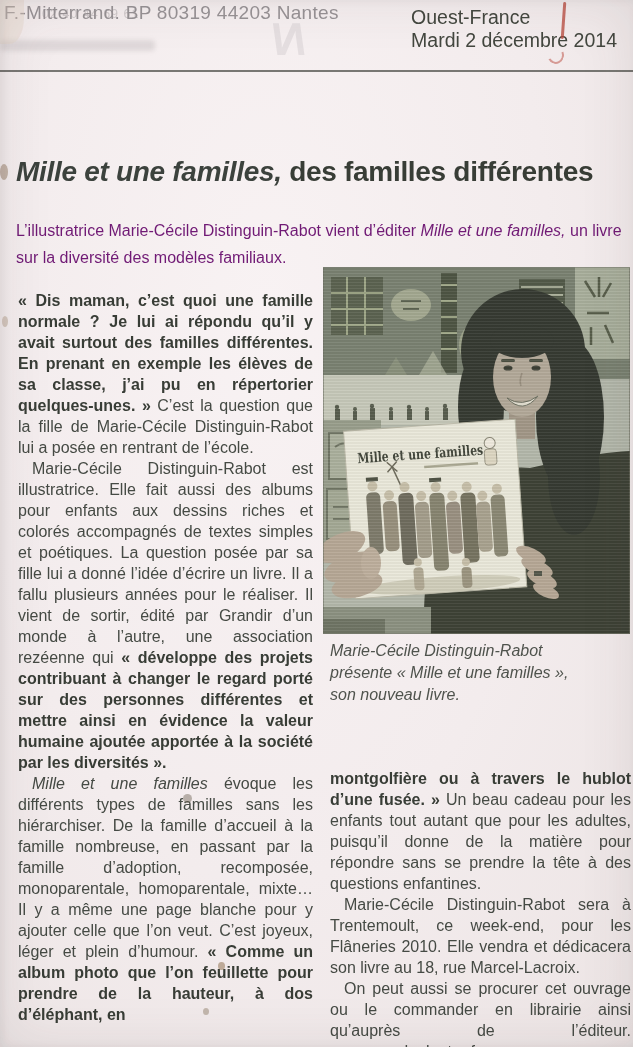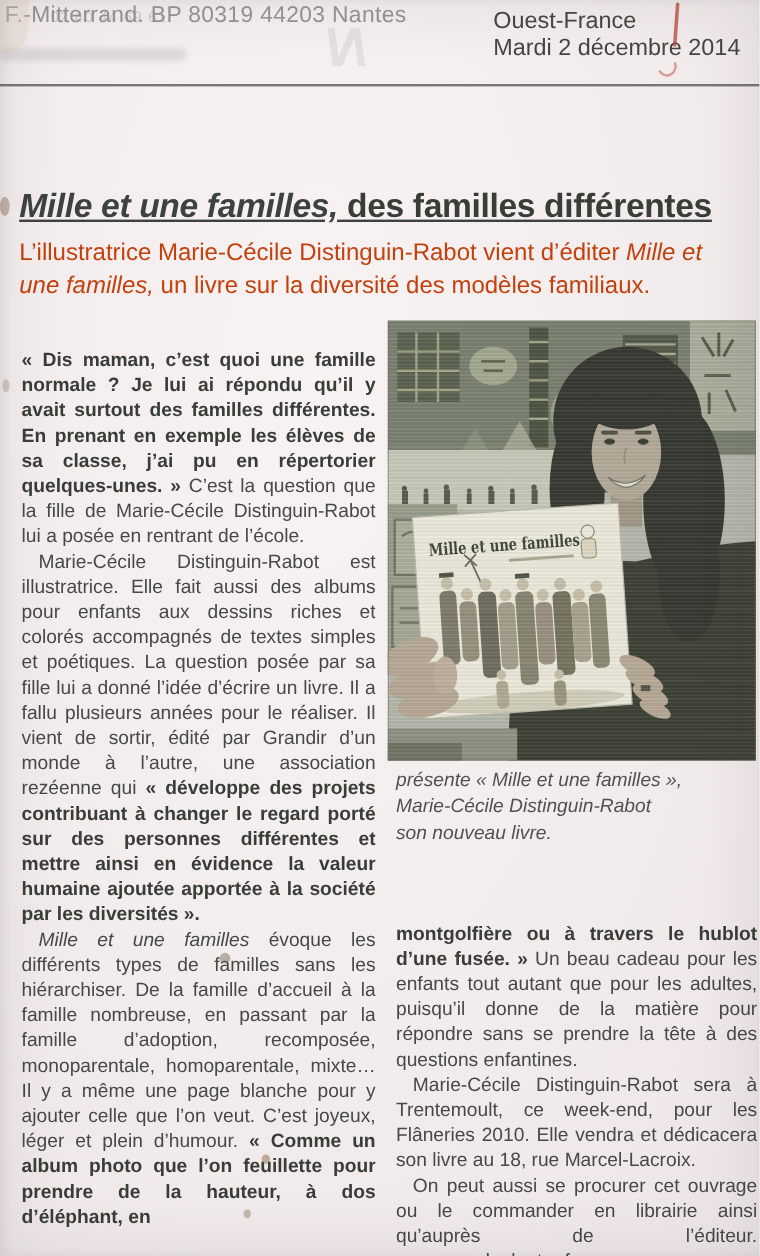--- a/index.html
+++ b/index.html
@@ -11,22 +11,22 @@
   }
   .abs{position:absolute;}
   
   .return-address{left:4px;top:2px;font-size:19px;color:rgba(128,123,126,.8);letter-spacing:.3px;}
   .faded-phone{left:42px;top:7px;font-size:12.5px;color:rgba(150,145,148,.4);letter-spacing:1px;}
   .faded-smudge{left:0;top:40px;width:155px;height:11px;background:rgba(168,162,166,.28);filter:blur(2px);border-radius:4px;}
   .ghost-letter{left:272px;top:12px;font-size:46px;font-weight:700;color:rgba(150,140,146,.17);transform:scaleX(-1) skewX(-8deg);}
   .masthead-right{right:16px;top:6px;text-align:left;font-size:19.5px;line-height:23px;color:#43473f;}
   .rule{left:0;top:70px;width:633px;height:2px;background:#62625d;opacity:.85;}
   
-  .headline{left:16px;top:156px;width:606px;font-size:28px;font-weight:700;color:#3c423d;letter-spacing:-.3px;text-decoration:underline;}
-  .standfirst{left:16px;top:198px;width:608px;font-size:20px;line-height:27px;color:#c2410c;}
+  .headline{left:16px;top:156px;width:606px;font-size:28px;font-weight:700;color:#3c423d;letter-spacing:-.3px;}
+  .standfirst{left:16px;top:217px;width:608px;font-size:16px;line-height:27px;color:#701a75;}
   
   .col{font-size:16px;line-height:21px;text-align:justify;overflow:hidden;margin-top:24px;}
   .col-left{left:18px;top:266px;width:295px;height:781px;}
   .col-right{left:330px;top:744px;width:301px;height:323px;}
   .para{margin:0;text-align:justify;}
   .para--indent{text-indent:14px;}
   .run--bold{font-weight:700;color:#383d36;}
   .run--italic{font-style:italic;}
   .run--bolditalic{font-weight:700;font-style:italic;}
   .run--normal{}
@@ -192,22 +192,22 @@
       <ellipse cx="223" cy="324" rx="14" ry="6" transform="rotate(25 223 324)"></ellipse>
       <rect x="211" y="304" width="8" height="5" fill="#53564a"></rect>
     </g>
     <rect x="0" y="340" width="108" height="27" fill="#8b9080"></rect>
     <rect x="0" y="352" width="62" height="15" fill="#6e7363"></rect>
     <rect x=".5" y=".5" width="306" height="366" fill="none" stroke="#6a6e60" stroke-width="1" opacity=".6"></rect>
   </svg>
 </div>
 
 <div class="abs caption">
+  <div>Marie-Cécile Distinguin-Rabot</div>
   <div>présente « Mille et une familles »,</div>
-  <div>Marie-Cécile Distinguin-Rabot</div>
   <div>son nouveau livre.</div>
 </div>
 
 <div class="abs col col-right">
     <p class="para"><span class="run run--bold">montgolfière ou à travers le hublot d’une fusée. » </span><span class="run run--normal">Un beau cadeau pour les enfants tout autant que pour les adultes, puisqu’il donne de la matière pour répondre sans se prendre la tête à des questions enfantines.</span></p>
     <p class="para para--indent"><span class="run run--normal">Marie-Cécile Distinguin-Rabot sera à Trentemoult, ce week-end, pour les Flâneries 2010. Elle vendra et dédicacera son livre au 18, rue Marcel-Lacroix.</span></p>
     <p class="para para--indent"><span class="run run--normal">On peut aussi se procurer cet ouvrage ou le commander en librairie ainsi qu’auprès de l’éditeur. www.mondealautre.fr.</span></p>
   </div>
 
 <div class="abs red-stroke"></div>

